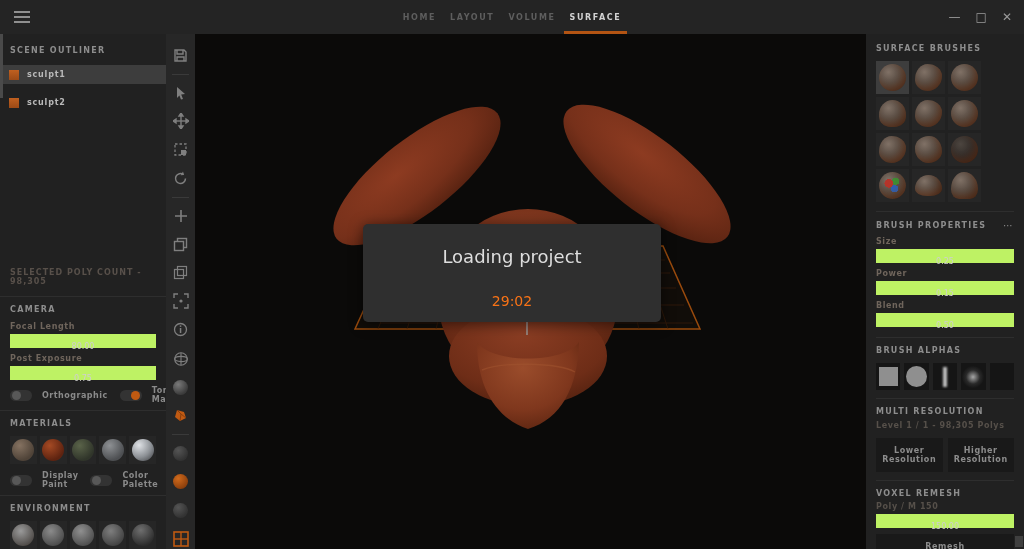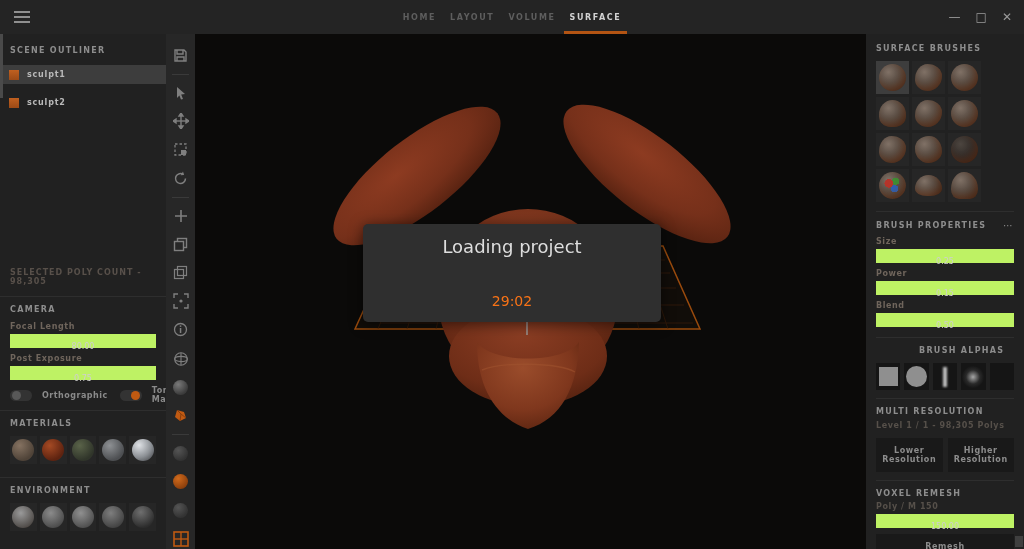--- a/index.html
+++ b/index.html
@@ -73,21 +73,21 @@
   .tb-div { width:17px; height:1px; background:#3a3a3a; margin:4px 0; }
   .tb-orb { width:15px; height:15px; border-radius:50%;
             background:radial-gradient(circle at 35% 30%, #7a7a7a, #3c3c3c 70%); }
   .tb-orb.dim { opacity:.55; }
   .tb-orb.orange { background:radial-gradient(circle at 35% 30%, #d06a1c, #8a3e0c 75%); }
   .tb-spacer { flex:1; }
 
   
   .dialog { position:absolute; left:168px; top:190px; width:298px; height:98px; background:#2f2f2f;
             border-radius:5px; display:flex; flex-direction:column; align-items:center;
-            justify-content:flex-end; padding-bottom:13px; gap:12px; z-index:3;
+            justify-content:flex-end; padding-bottom:13px; gap:2px; z-index:3;
             box-shadow:0 2px 14px rgba(0,0,0,.55); }
   .dialog-title { font-size:18px; color:#dedede; }
   .dialog-time { font-size:14px; color:#f97316;margin-top:24px; }
 
   
   .brush-grid { display:flex; flex-wrap:wrap; gap:3px; }
   .brush { width:33px; height:33px; background:#262626; display:flex; align-items:center;
            justify-content:center; cursor:pointer; }
   .brush.selected { background:#3d3d3d; }
   .b-orb { width:27px; height:27px; border-radius:50%;
@@ -207,20 +207,34 @@
           </div>
         <div class="swatch">
             <div class="orb" style="background:radial-gradient(circle at 35% 30%, #5a6349, #30352a 70%)"></div>
           </div>
         <div class="swatch">
             <div class="orb" style="background:radial-gradient(circle at 35% 30%, #8e9194, #4d4f52 70%)"></div>
           </div>
         <div class="swatch">
             <div class="orb" style="background:radial-gradient(circle at 32% 28%, #dfe2e6, #8d9196 55%, #54565a 85%)"></div>
           </div>
+      </div>
+      <div style="display:flex; gap:12px;">
+        <div class="toggle-row">
+          <span class="toggle">
+              <span class="knob"></span>
+            </span>
+          <span class="toggle-label">Display Paint</span>
+        </div>
+        <div class="toggle-row">
+          <span class="toggle">
+              <span class="knob"></span>
+            </span>
+          <span class="toggle-label">Color Palette</span>
+        </div>
       </div>
     </div>
 
     <div class="hdiv"></div>
 
     <div class="panel-block">
       <div class="section-title">ENVIRONMENT</div>
       <div class="swatch-row">
         <div class="swatch">
             <div class="orb" style="background:radial-gradient(circle at 40% 32%, #9a9a9a, #4f4b48 75%, #6b3a22 95%)"></div>
@@ -461,21 +475,21 @@
       <div class="sub-label">Blend</div>
       <div class="slider">
         <span class="s-val">0.50</span>
         <span class="s-handle" style="left:49%"></span>
       </div>
     </div>
 
     <div class="hdiv"></div>
 
     <div style="padding:8px 0;">
-      <div class="section-title" style="margin-bottom:8px;margin-left:43px;">BRUSH ALPHAS</div>
+      <div class="section-title" style="margin-bottom:8px;">BRUSH ALPHAS</div>
       <div class="alpha-row">
         <div class="alpha">
             <div class="a-square"></div>
           </div>
         <div class="alpha">
             <div class="a-circle"></div>
           </div>
         <div class="alpha">
             <div class="a-bar"></div>
           </div>

